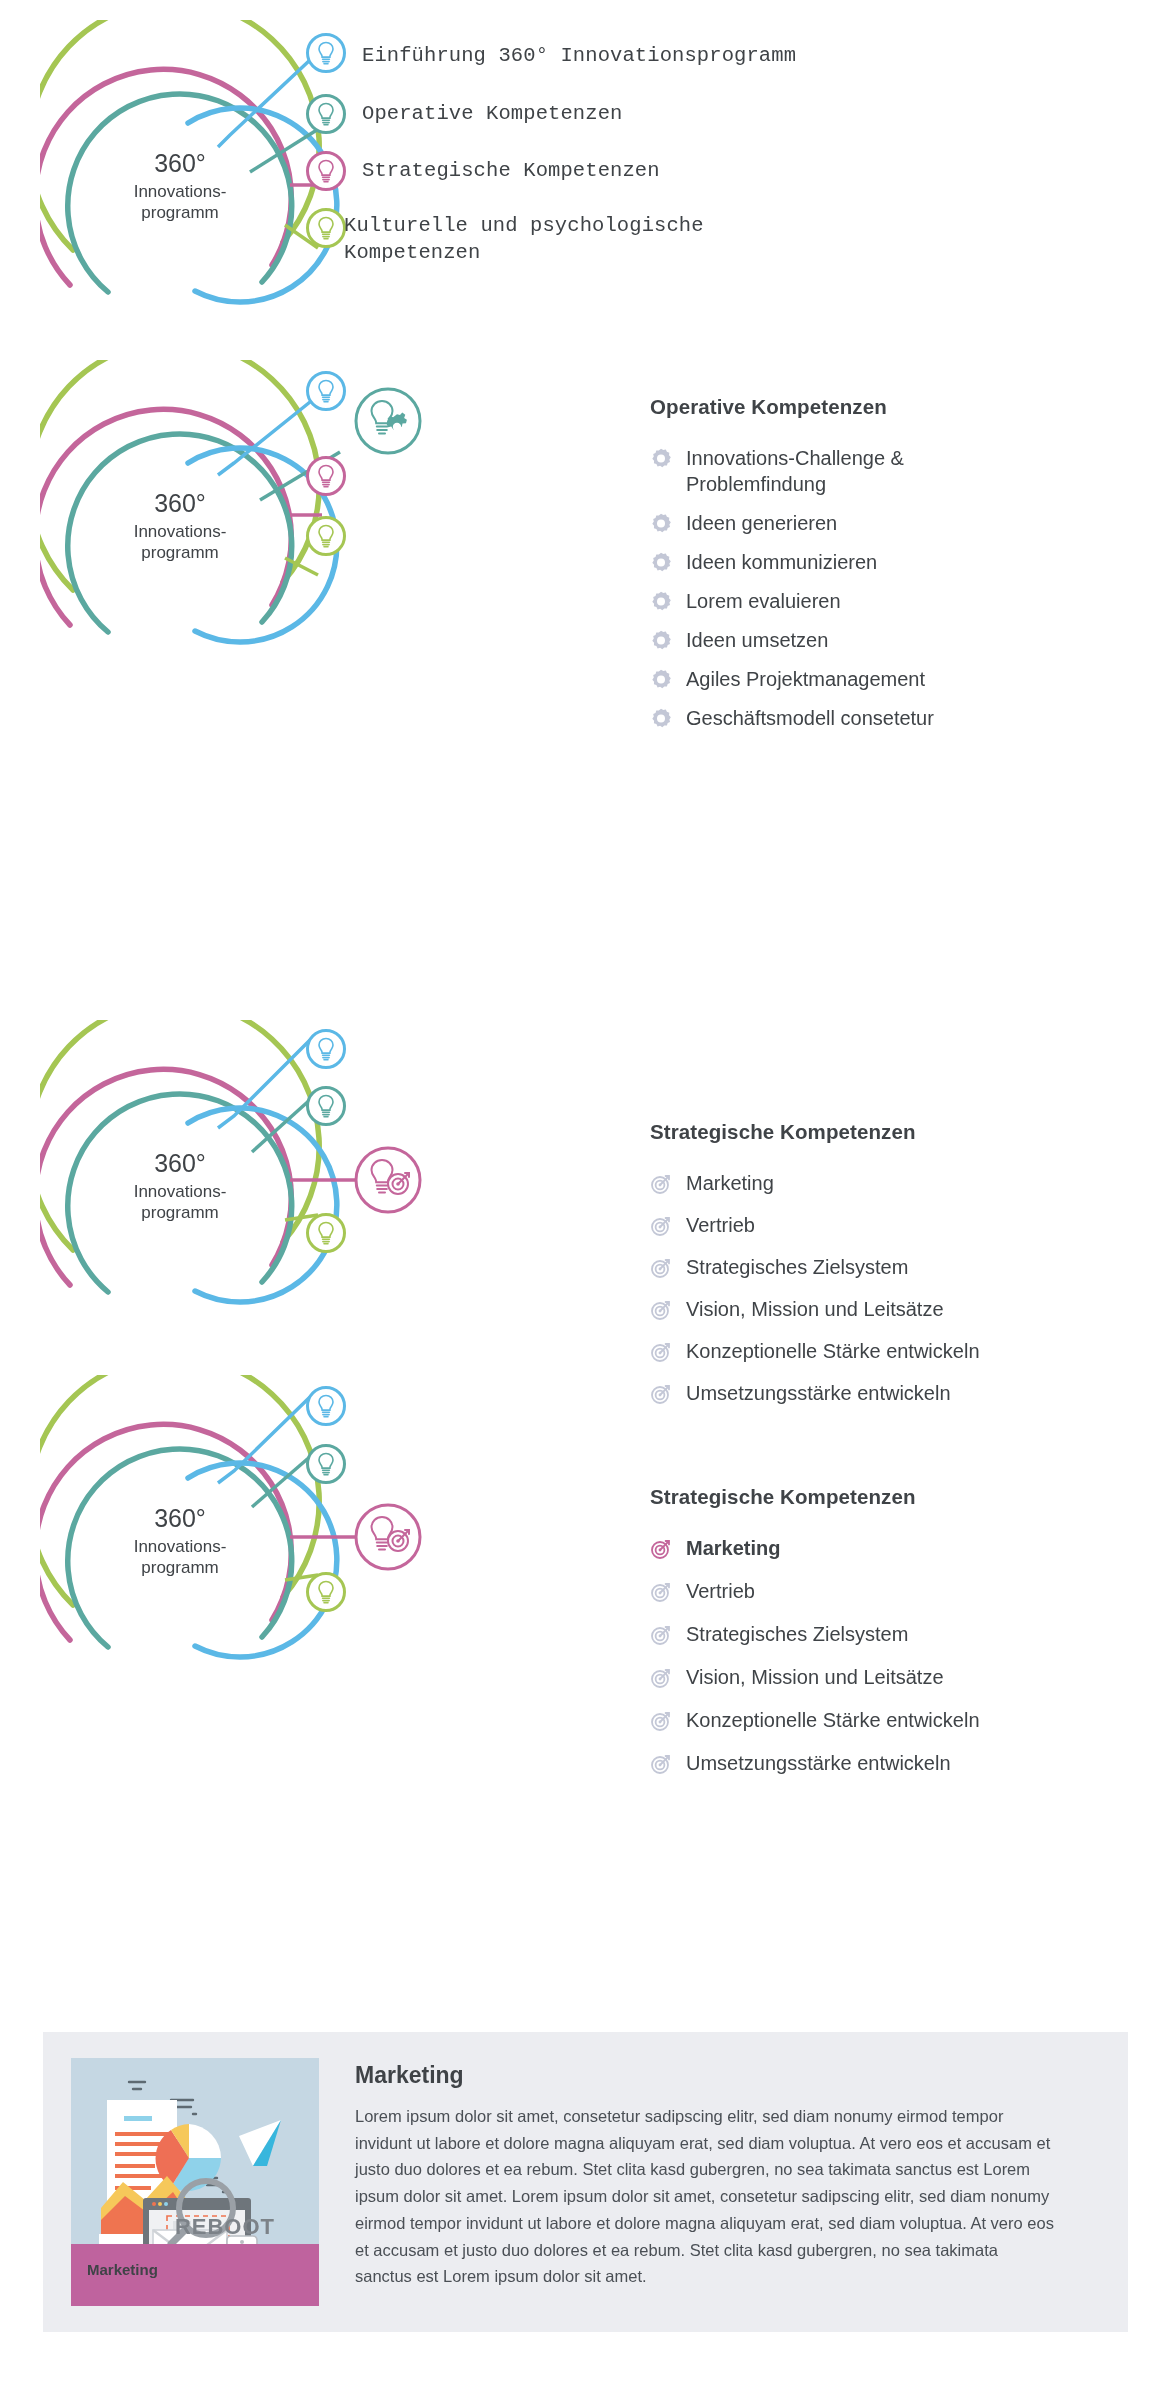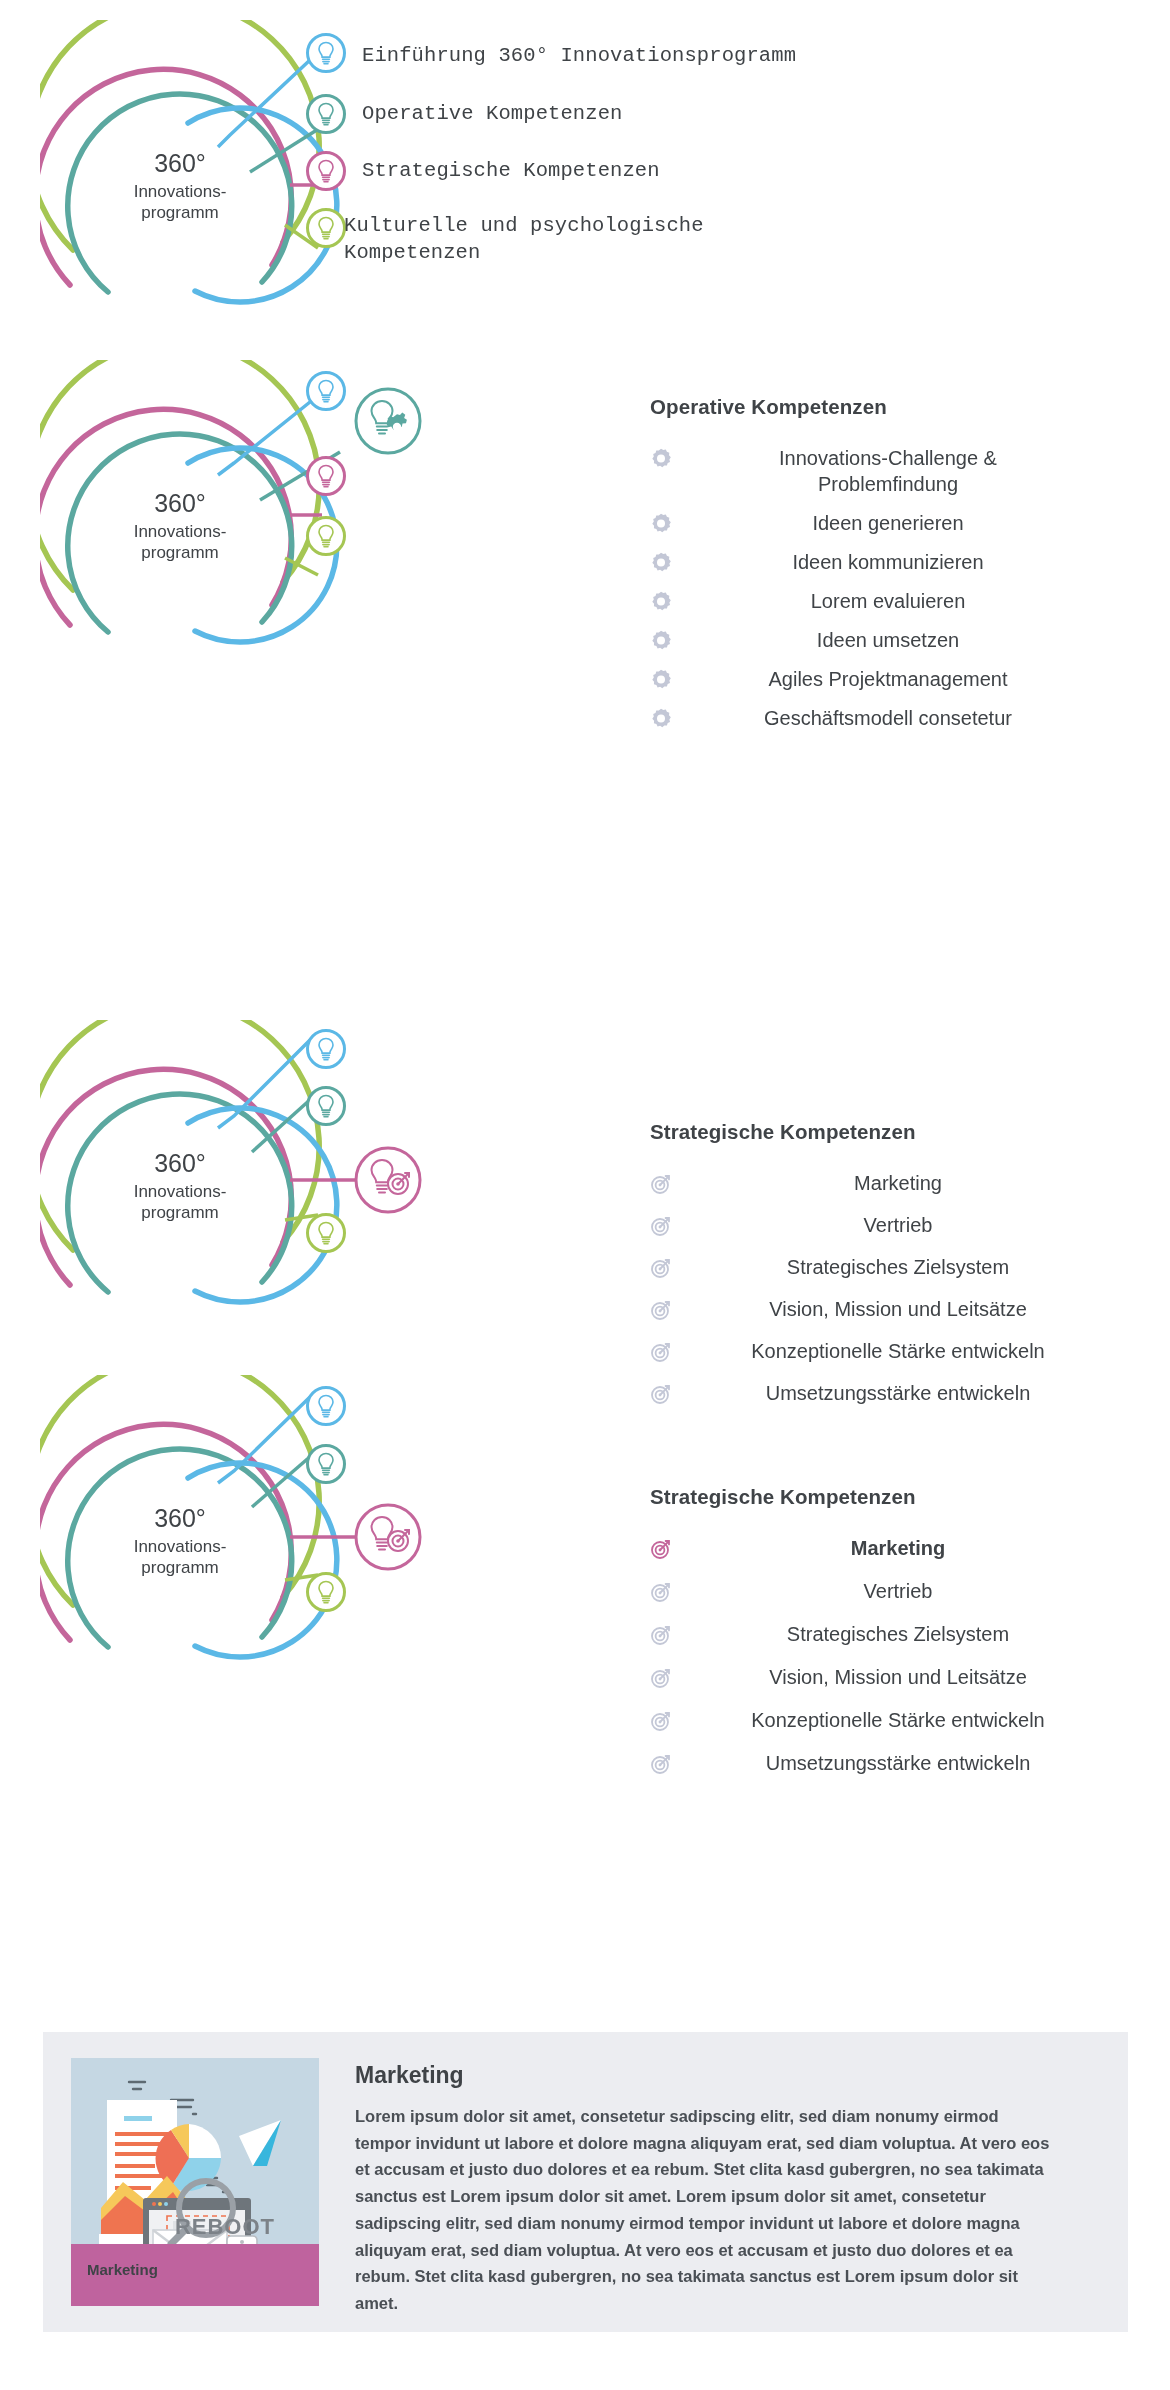--- a/index.html
+++ b/index.html
@@ -27,21 +27,21 @@
   }
 
   .panel { position: absolute; }
   .panel-title {
     font-size: 20.5px;
     font-weight: bold;
     color: #3f4347;
     letter-spacing: 0.1px;
     margin-bottom: 26px;
   }
-  .panel-list { list-style: none; text-align: center; }
+  .panel-list { list-style: none; }
   .panel-list li {
     display: flex;
     align-items: flex-start;
     margin-bottom: 13px;
     font-size: 20px;
     line-height: 1.3;
     color: #3f4347;
   }
   .panel-list li .bullet {
     flex: 0 0 auto;
@@ -90,21 +90,20 @@
     font-size: 23px;
     font-weight: bold;
     color: #3f4347;
     margin-bottom: 14px;
   }
   .card-text {
     font-size: 16.5px;
     line-height: 1.62;
     color: #4a4f55;
     max-width: 700px;
-    font-weight: bold;
   }
   .reboot {
     position: absolute;
     right: 44px;
     bottom: 66px;
     font-size: 22px;
     font-weight: bold;
     color: #7c8288;
     letter-spacing: 1px;
     font-family: "Liberation Sans", sans-serif;

